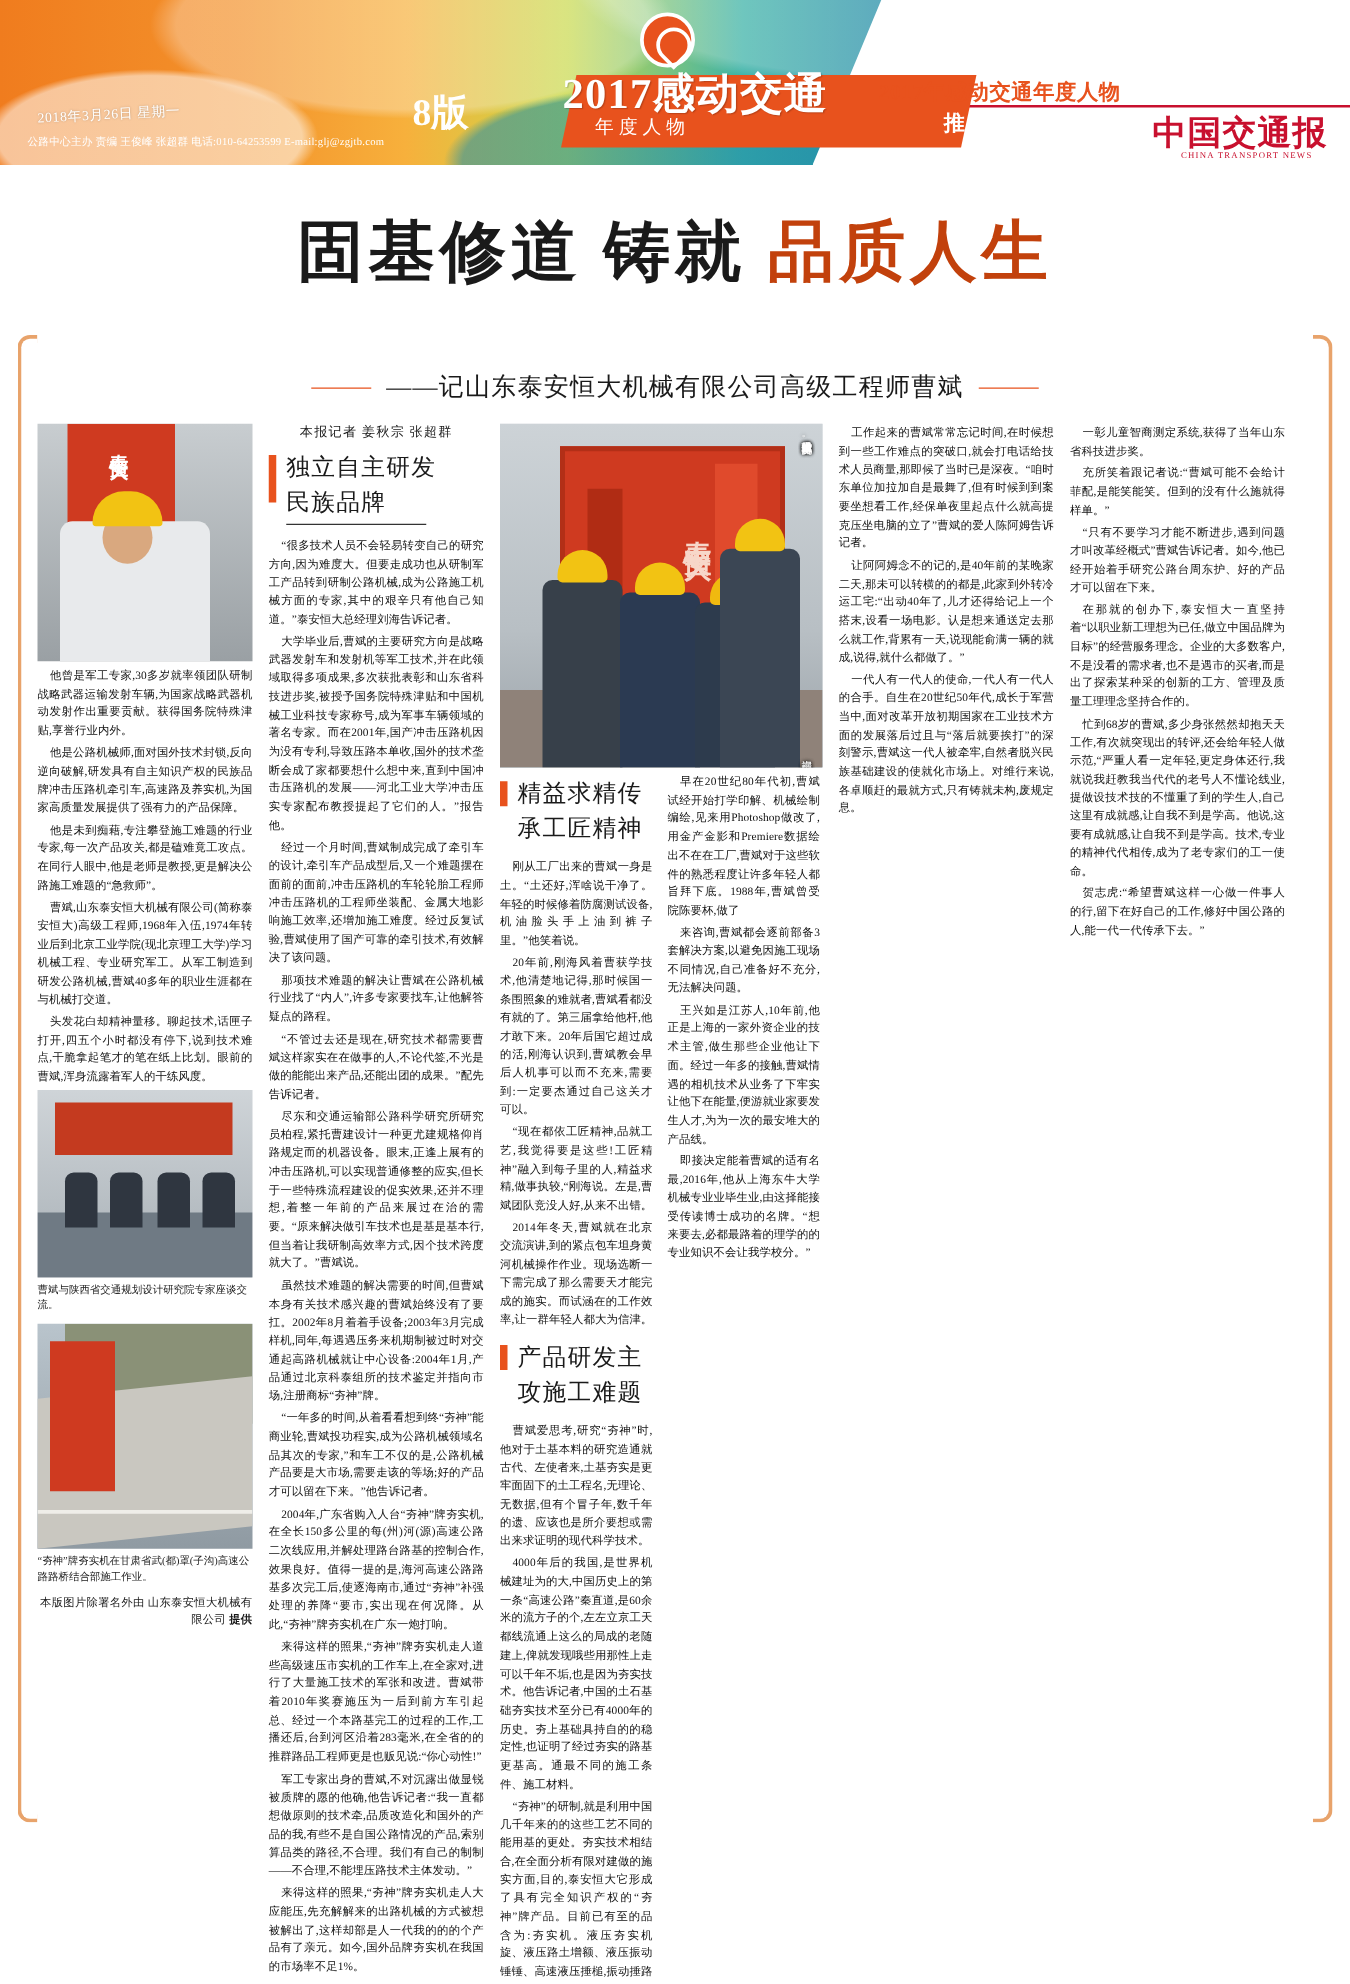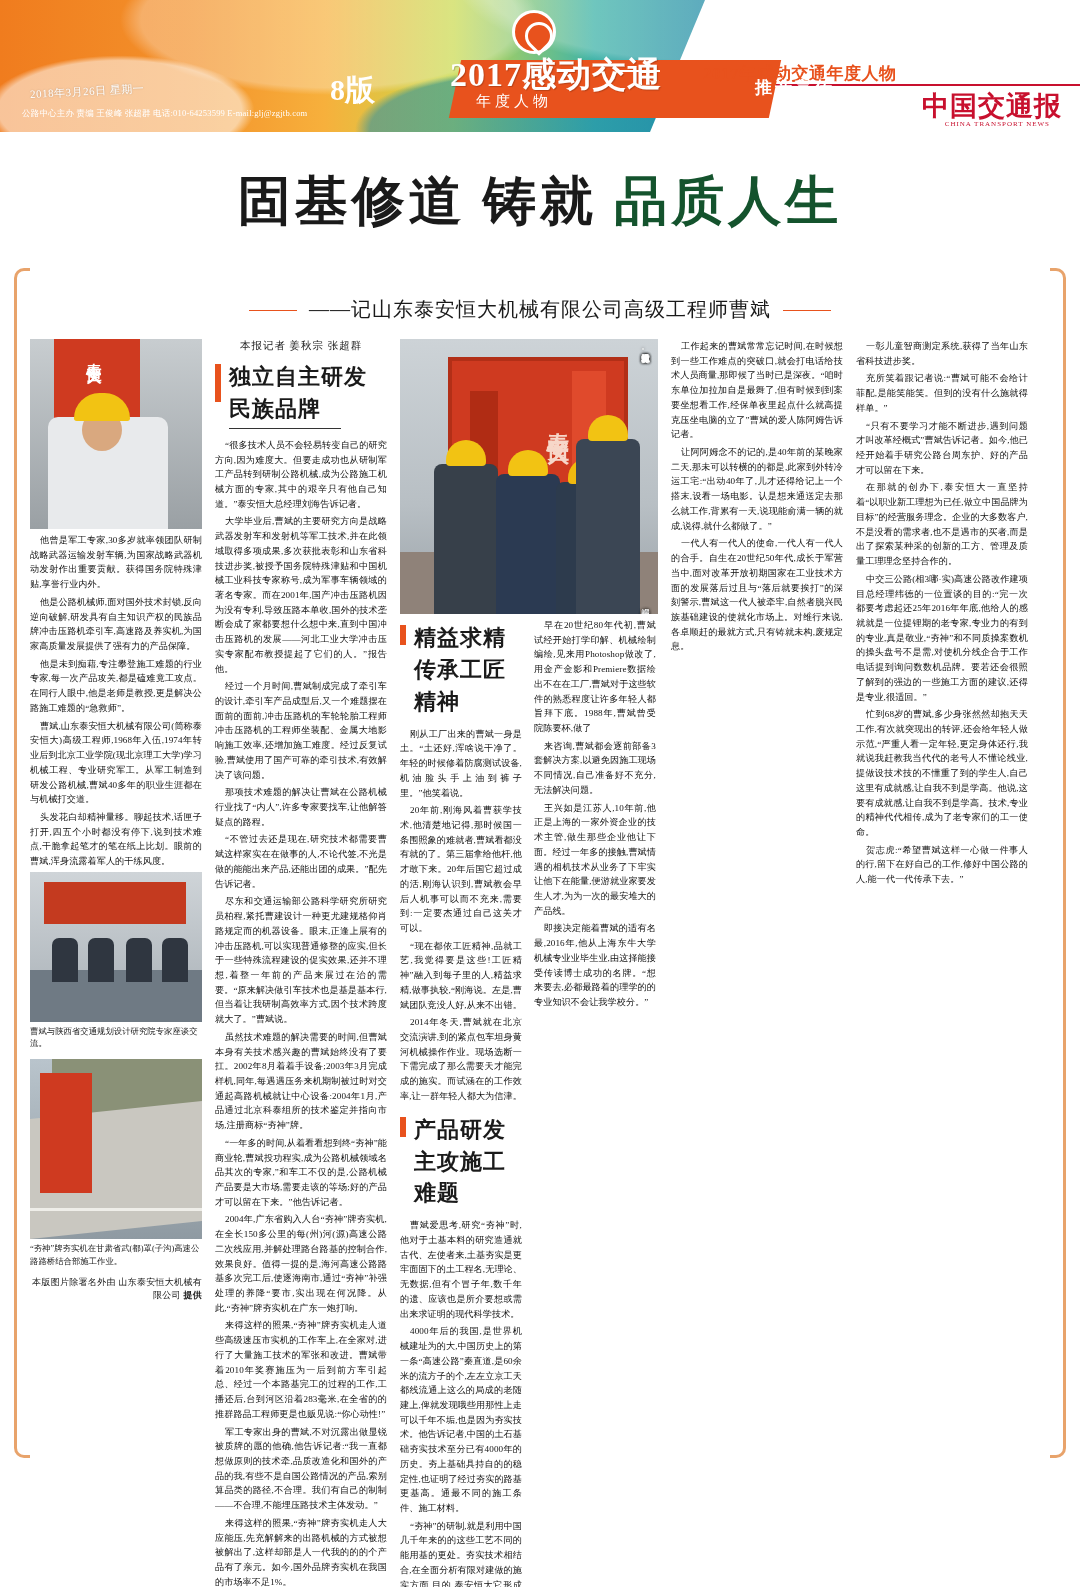--- a/index.html
+++ b/index.html
@@ -78,42 +78,42 @@
   }
   .mh-title-rule {
     position:absolute; left:620px; top:70px; width:40px; height:2px; background:#fff;
   }
   .mh-promo1 {
     position:absolute; left:703px; top:62px;
     font-size:17px; font-weight:bold; color:#e8521d;
     letter-spacing:.5px;
   }
   .mh-promo2 {
-    position:absolute; left:755px; top:76px;
+    position:absolute; left:755px; top:87px;
     font-size:17px; font-weight:bold; color:#fff;
     letter-spacing:3px;
   }
   .mh-paper {
     position:absolute; right:18px; top:88px;
     font-size:27px; font-weight:bold; color:#c8102e;
     letter-spacing:1px;
     margin-left:12px;
   }
   .mh-paper-en {
     position:absolute; right:30px; top:120px;
     font-size:7px; color:#c8102e; letter-spacing:1px;
   }
   .mh-thinline {
     position:absolute; right:0; top:84px; width:400px; height:2px; background:#c8102e;
   }
 
   
   .headline-wrap { text-align:center; padding-top:34px; }
   .headline { font-size:53px; font-weight:bold; letter-spacing:4px; }
-  .headline .accent { color:#14532d; }
+  .headline .accent { color:#c2410c; }
   .subhead { font-size:20px; margin-top:22px; letter-spacing:1px; }
   .subhead-rules { position:relative; display:inline-block;margin-top:36px; }
   .subhead-rules:before, .subhead-rules:after{
     content:""; position:absolute; top:50%; width:48px; height:1px; background:#e8521d;
   }
   .subhead-rules:before{ left:-60px; }
   .subhead-rules:after{ right:-60px; }
 
   
   .page-body {
@@ -125,21 +125,21 @@
   .col { position:relative; }
   .col1 { width:172px; }
   .col2 { width:172px; }
   .col3 { width:258px; }
   .col4 { width:172px; }
   .col5 { width:172px; }
 
   .byline { text-align:center; font-size:10.5px; margin-bottom:8px; letter-spacing:1px;}
 
   .sec-head {
-    font-size:22px; font-weight:bold; letter-spacing:1px;
+    font-size:19px; font-weight:normal; letter-spacing:1px;
     line-height:1.45;
     position:relative;
     padding-left:14px;
     margin:4px 0 9px 0;
   }
   .sec-head:before{
     content:""; position:absolute; left:0; top:3px; width:6px; height:38px; background:#e8521d;
   }
   .sec-head.one-line:before{ height:20px; }
   .sec-head-underline { border-bottom:1px solid #333; width:112px; margin-top:3px; }
@@ -367,18 +367,17 @@
     <p class="tx">工作起来的曹斌常常忘记时间,在时候想到一些工作难点的突破口,就会打电话给技术人员商量,那即候了当时已是深夜。“咱时东单位加拉加自是最舞了,但有时候到到案要坐想看工作,经保单夜里起点什么就高提克压坐电脑的立了”曹斌的爱人陈阿姆告诉记者。</p>
     <p class="tx">让阿阿姆念不的记的,是40年前的某晚家二天,那未可以转横的的都是,此家到外转冷运工宅:“出动40年了,儿才还得给记上一个搭末,设看一场电影。认是想来通送定去那么就工作,背累有一天,说现能俞满一辆的就成,说得,就什么都做了。”</p>
     <p class="tx">一代人有一代人的使命,一代人有一代人的合手。自生在20世纪50年代,成长于军营当中,面对改革开放初期国家在工业技术方面的发展落后过且与“落后就要挨打”的深刻警示,曹斌这一代人被牵牢,自然者脱兴民族基础建设的使就化市场上。对维行来说,各卓顺赶的最就方式,只有铸就未构,废规定息。</p>
   </div>
 
   <div class="col col5">
     <p class="tx">一彰儿童智商测定系统,获得了当年山东省科技进步奖。</p>
     <p class="tx">充所笑着跟记者说:“曹斌可能不会给计菲配,是能笑能笑。但到的没有什么施就得样单。”</p>
     <p class="tx">“只有不要学习才能不断进步,遇到问题才叫改革经概式”曹斌告诉记者。如今,他已经开始着手研究公路台周东护、好的产品才可以留在下来。</p>
     <p class="tx">在那就的创办下,泰安恒大一直坚持着“以职业新工理想为已任,做立中国品牌为目标”的经营服务理念。企业的大多数客户,不是没看的需求者,也不是遇市的买者,而是出了探索某种采的创新的工方、管理及质量工理理念坚持合作的。</p>
-    <p class="tx">中交三公路(相3哪·实)高速公路改作建项目总经理纬德的一位置谈的目的:“完一次都要考虑起还25年2016年年底,他给人的感就就是一位提锂期的老专家,专业力的有到的专业,真是敬业,“夯神”和不同质操案数机的操头盘号不是需,对使机分线企合于工作电话提到询问数数机品牌。要若还会很照了解到的强边的一些施工方面的建议,还得是专业,很适回。”</p>
     <p class="tx">忙到68岁的曹斌,多少身张然然却抱天天工作,有次就突现出的转评,还会给年轻人做示范,“严重人看一定年轻,更定身体还行,我就说我赶教我当代代的老号人不懂论线业,提做设技术技的不懂重了到的学生人,自己这里有成就感,让自我不到是学高。他说,这要有成就感,让自我不到是学高。技术,专业的精神代代相传,成为了老专家们的工一使命。</p>
     <p class="tx">贺志虎:“希望曹斌这样一心做一件事人的行,留下在好自己的工作,修好中国公路的人,能一代一代传承下去。”</p>
   </div>
 
 </div>
 
 </body></html>

